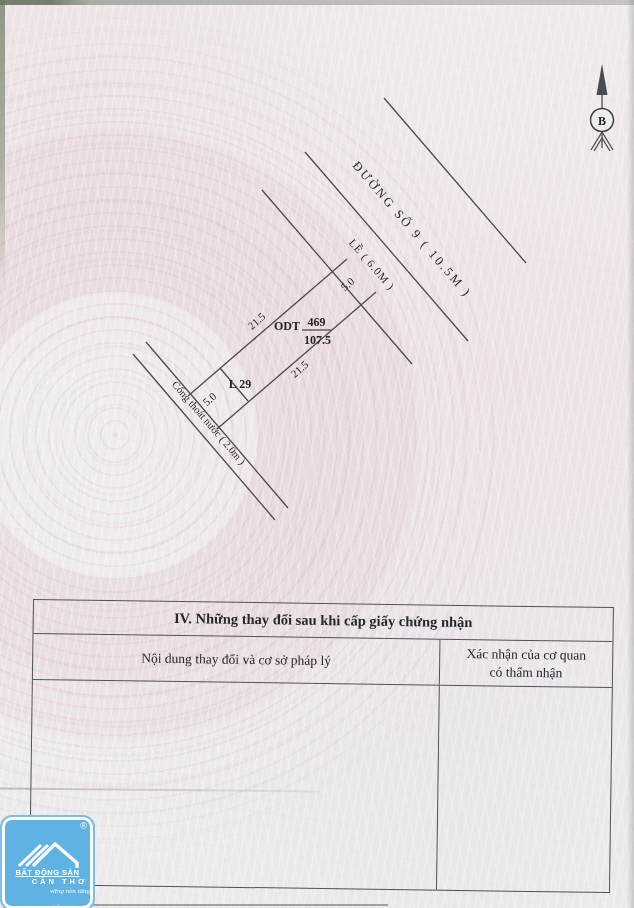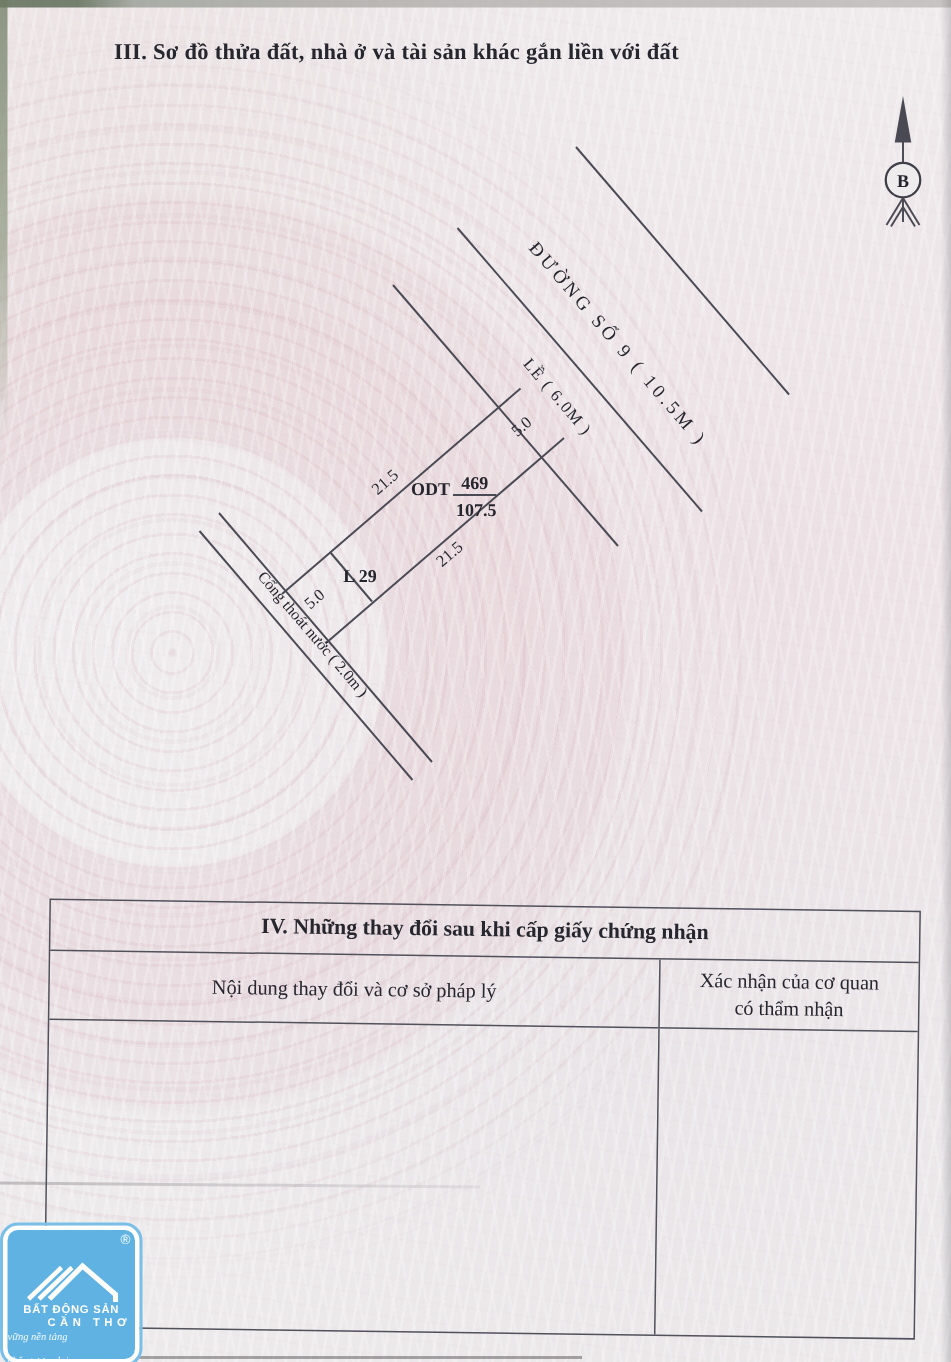--- a/index.html
+++ b/index.html
@@ -57,40 +57,39 @@
   .tbl-body{flex:1;display:flex;}
   .tbl-cell1{width:406px;}
   .tbl-cell2{flex:1;border-left:1.4px solid #51515b;}
   
   .logo{position:absolute;left:2px;top:817px;width:85px;height:86px;background:#5fb2e2;
         border:3px solid #ffffff;outline:2px solid #79bfe8;border-radius:10px;
         font-family:"Liberation Sans",sans-serif;color:#fff;}
   .logo .reg{position:absolute;right:3px;top:1px;font-size:9px;}
   .logo svg{position:absolute;left:6px;top:8px;}
   .logo .bname{position:absolute;left:0;width:100%;text-align:center;font-weight:bold;
-        font-size:7.5px;letter-spacing:.5px;top:48px;white-space:nowrap;}
+        font-size:7.5px;letter-spacing:.5px;top:48px;white-space:nowrap;text-decoration:underline;}
   .logo .bcity{position:absolute;left:12px;width:100%;text-align:center;font-weight:bold;
         font-size:7.5px;letter-spacing:3px;top:57px;white-space:nowrap;}
-  .logo .slog1,.logo .slog2{position:absolute;left:0;width:100%;text-align:left;
+  .logo .slog1,.logo .slog2{position:absolute;left:0;width:100%;text-align:right;
         font-family:"Liberation Serif",serif;font-style:italic;font-size:7px;opacity:.95;white-space:nowrap;}
   .logo .slog1{top:67px;} .logo .slog2{top:83px;font-style:italic;}
 </style>
 </head>
 <body>
 
 <div class="page">
   <div class="wm"></div>
   <div class="moire"></div>
   <div class="edge-top"></div>
   <div class="edge-left"></div>
   <div class="edge-right"></div>
   <div class="crease1"></div>
   <div class="crease2"></div>
 
-  <h1 class="sec3">III. Sơ đồ thửa đất, nhà ở và tài sản khác gắn liền với đất</h1>
 
   <svg class="plot" width="634" height="575" viewBox="0 0 634 575">
 
     <g>
       <line x1="602" y1="68" x2="602" y2="148" stroke-width="1.2"></line>
       <polygon points="602,64 596.5,95 607.5,95" fill="#4a4a54"></polygon>
       <circle cx="602" cy="120" r="11.5" fill="#efecee" stroke="#3f3f49" stroke-width="1.5"></circle>
       <line x1="602" y1="132" x2="591" y2="150" stroke-width="1.2"></line>
       <line x1="602" y1="132" x2="613" y2="150" stroke-width="1.2"></line>
       <line x1="602" y1="138" x2="594" y2="151" stroke-width="1.2"></line>

